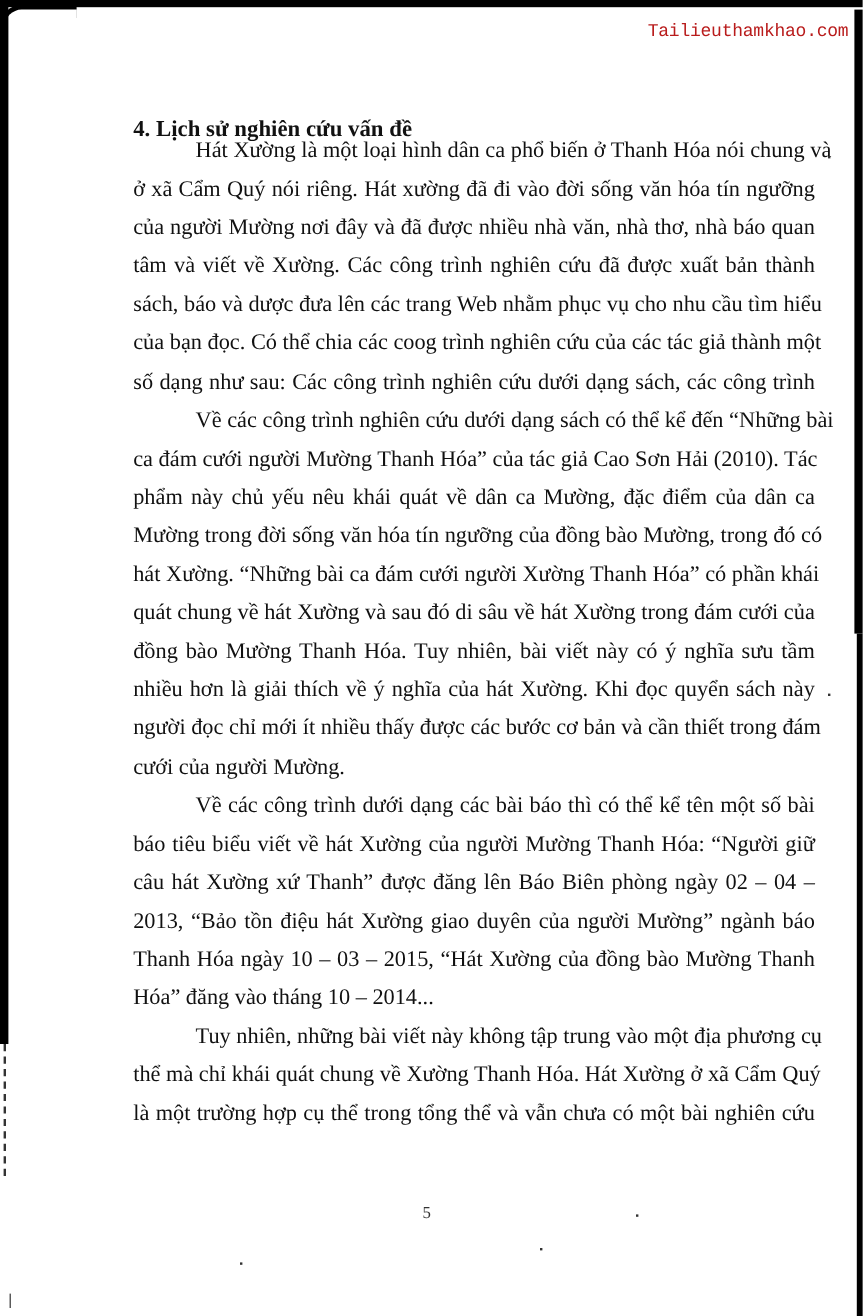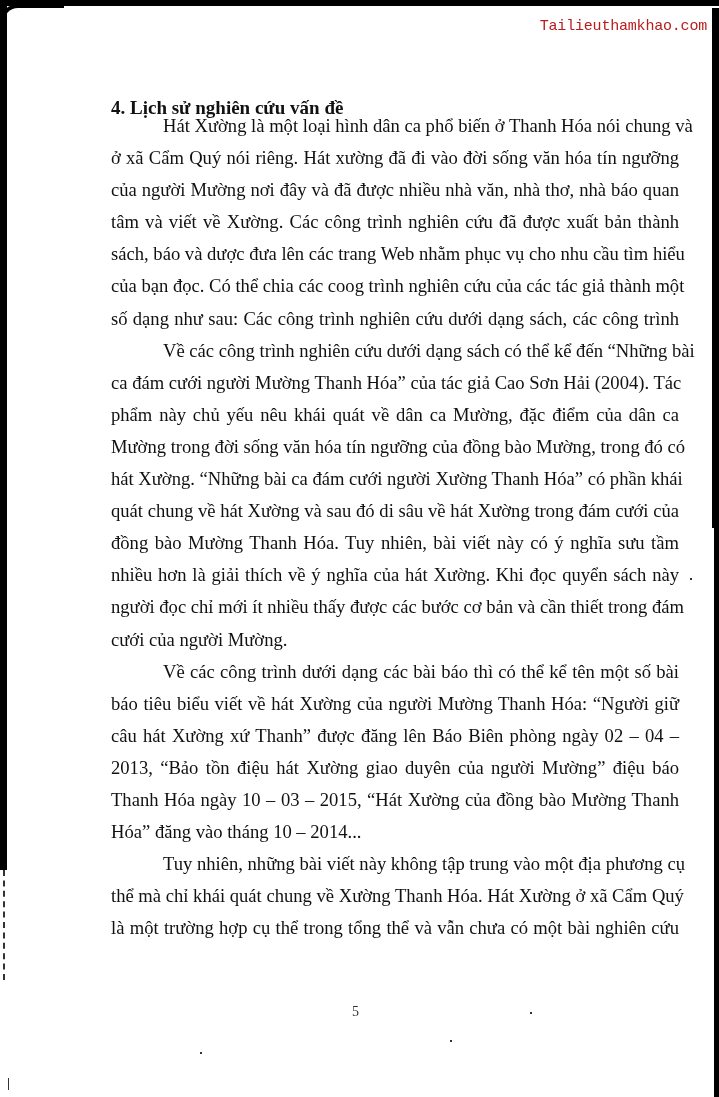--- a/index.html
+++ b/index.html
@@ -42,33 +42,33 @@
 
 <div class="text" id="body-text">
     <div class="line indent"><span>Hát Xường là một loại hình dân ca phổ biến ở Thanh Hóa nói chung và</span></div>
     <div class="line"><span>ở xã Cẩm Quý nói riêng. Hát xường đã đi vào đời sống văn hóa tín ngưỡng</span></div>
     <div class="line"><span>của người Mường nơi đây và đã được nhiều nhà văn, nhà thơ, nhà báo quan</span></div>
     <div class="line"><span>tâm và viết về Xường. Các công trình nghiên cứu đã được xuất bản thành</span></div>
     <div class="line"><span>sách, báo và dược đưa lên các trang Web nhằm phục vụ cho nhu cầu tìm hiểu</span></div>
     <div class="line"><span>của bạn đọc. Có thể chia các coog trình nghiên cứu của các tác giả thành một</span></div>
     <div class="line"><span>số dạng như sau: Các công trình nghiên cứu dưới dạng sách, các công trình</span></div>
     <div class="line indent"><span>Về các công trình nghiên cứu dưới dạng sách có thể kể đến “</span><span class="i">Những bài</span></div>
-    <div class="line"><span class="i">ca đám cưới người Mường Thanh Hóa</span><span>” của tác giả Cao Sơn Hải (2004). Tác</span></div>
+    <div class="line"><span class="i">ca đám cưới người Mường Thanh Hóa</span><span>” của tác giả Cao Sơn Hải (2010). Tác</span></div>
     <div class="line"><span>phẩm này chủ yếu nêu khái quát về dân ca Mường, đặc điểm của dân ca</span></div>
     <div class="line"><span>Mường trong đời sống văn hóa tín ngưỡng của đồng bào Mường, trong đó có</span></div>
     <div class="line"><span>hát Xường. “</span><span class="i">Những bài ca đám cưới người Xường Thanh Hóa</span><span>” có phần khái</span></div>
     <div class="line"><span>quát chung về hát Xường và sau đó di sâu về hát Xường trong đám cưới của</span></div>
     <div class="line"><span>đồng bào Mường Thanh Hóa. Tuy nhiên, bài viết này có ý nghĩa sưu tầm</span></div>
     <div class="line"><span>nhiều hơn là giải thích về ý nghĩa của hát Xường. Khi đọc quyển sách này</span></div>
     <div class="line"><span>người đọc chỉ mới ít nhiều thấy được các bước cơ bản và cần thiết trong đám</span></div>
     <div class="line last"><span>cưới của người Mường.</span></div>
     <div class="line indent"><span>Về các công trình dưới dạng các bài báo thì có thể kể tên một số bài</span></div>
     <div class="line"><span>báo tiêu biểu viết về hát Xường của người Mường Thanh Hóa: “</span><span class="i">Người giữ</span></div>
     <div class="line"><span class="i">câu hát Xường xứ Thanh</span><span>” được đăng lên Báo Biên phòng ngày 02 – 04 –</span></div>
-    <div class="line"><span>2013, “</span><span class="i">Bảo tồn điệu hát Xường giao duyên của người Mường</span><span>” điệu báo</span></div>
+    <div class="line"><span>2013, “</span><span class="i">Bảo tồn điệu hát Xường giao duyên của người Mường</span><span>” ngành báo</span></div>
     <div class="line"><span>Thanh Hóa ngày 10 – 03 – 2015, “</span><span class="i">Hát Xường của đồng bào Mường Thanh</span></div>
     <div class="line last"><span class="i">Hóa</span><span>” đăng vào tháng 10 – 2014...</span></div>
     <div class="line indent"><span>Tuy nhiên, những bài viết này không tập trung vào một địa phương cụ</span></div>
     <div class="line"><span>thể mà chỉ khái quát chung về Xường Thanh Hóa. Hát Xường ở xã Cẩm Quý</span></div>
     <div class="line"><span>là một trường hợp cụ thể trong tổng thể và vẫn chưa có một bài nghiên cứu</span></div>
   </div>
 
 <div class="page-number">5</div>
 
 <div class="speck" style="left:690px;top:130px"></div>

